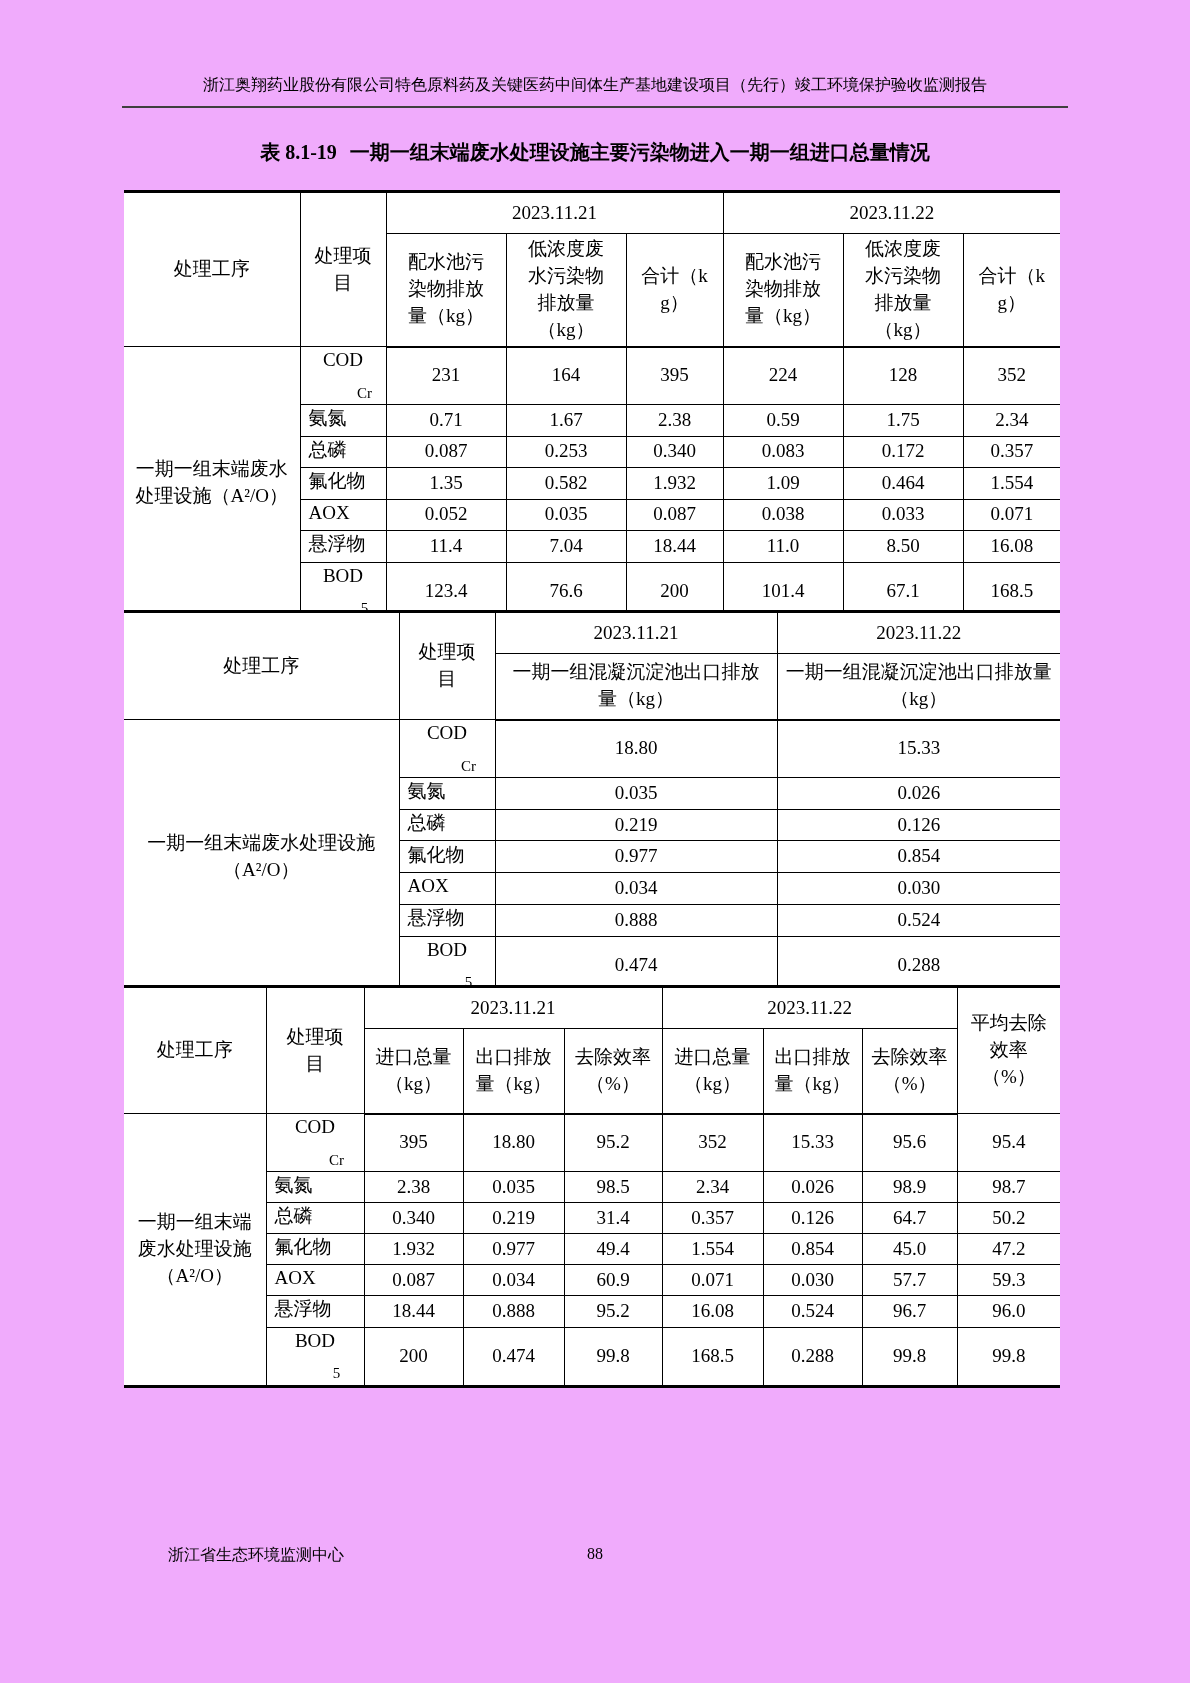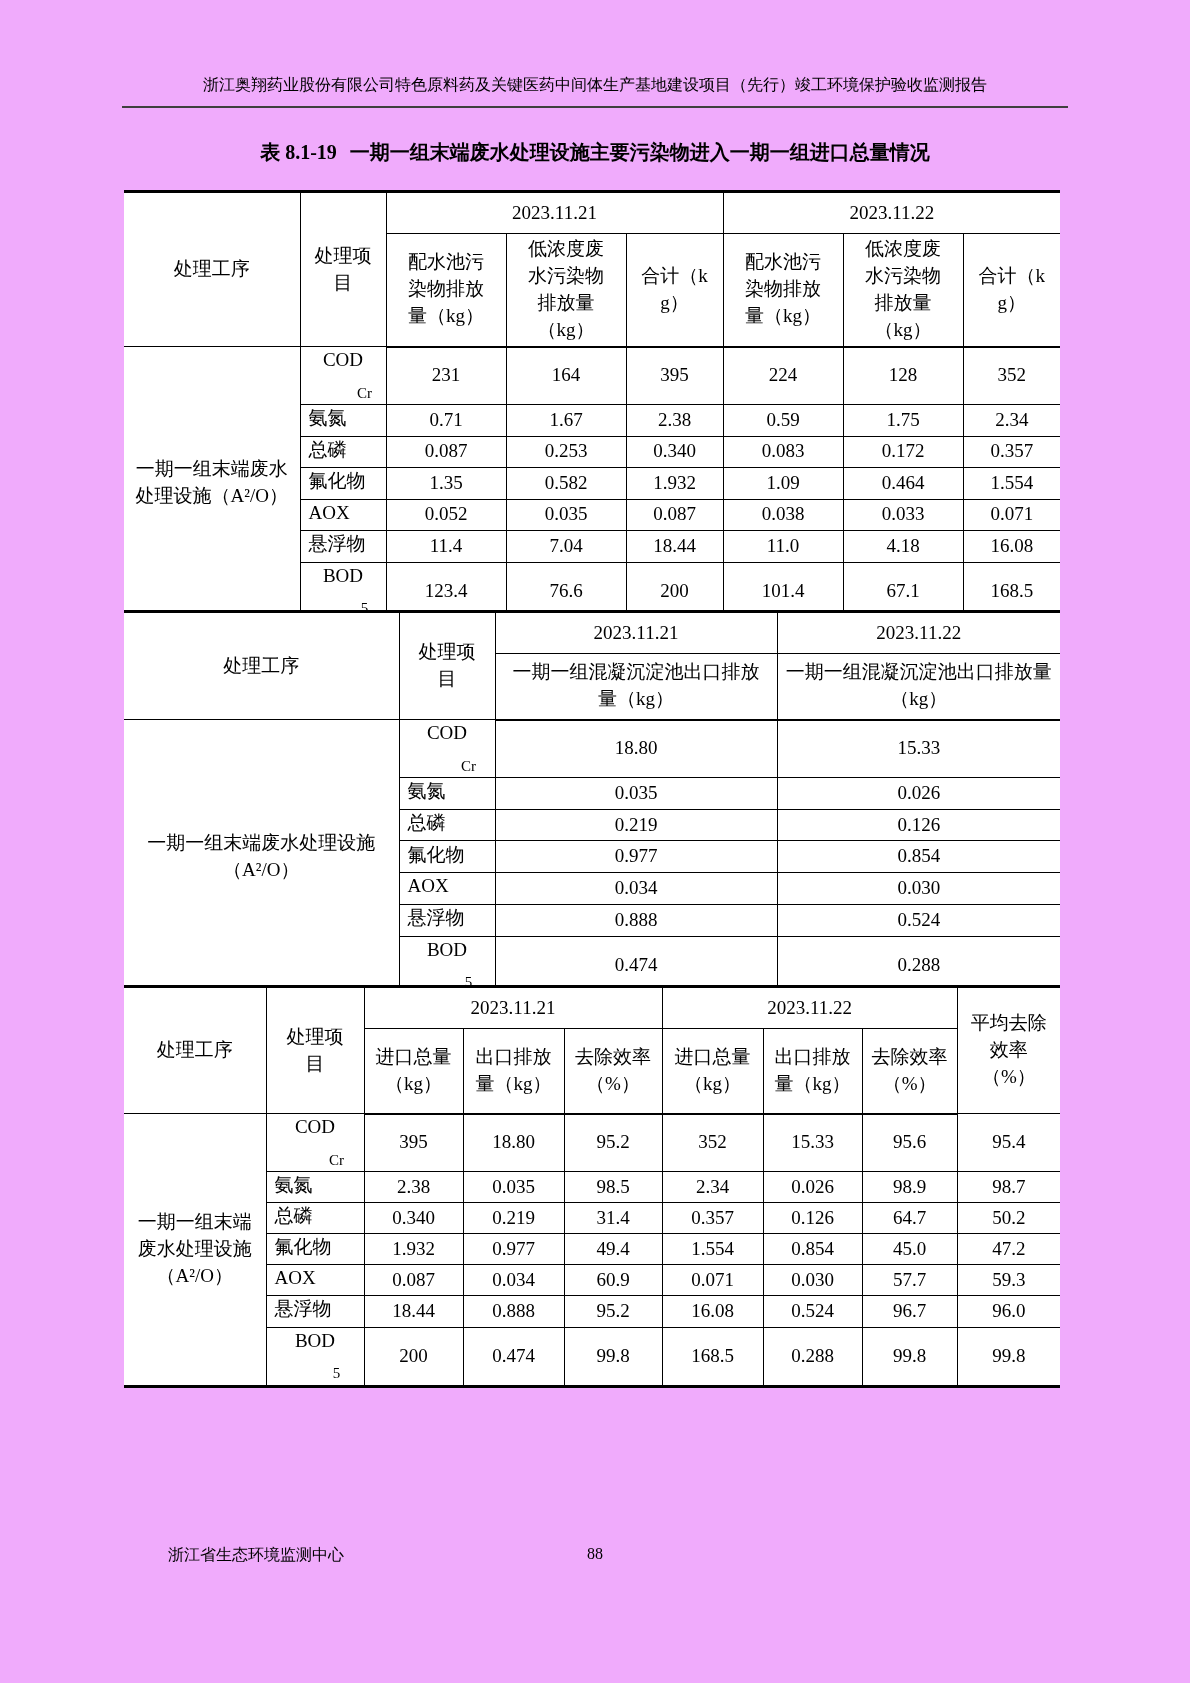--- a/index.html
+++ b/index.html
@@ -123,21 +123,21 @@
       <td>0.038</td>
       <td>0.033</td>
       <td>0.071</td>
     </tr>
     <tr class="r">
       <td><span>悬浮物</span><sub></sub></td>
       <td>11.4</td>
       <td>7.04</td>
       <td>18.44</td>
       <td>11.0</td>
-      <td>4.18</td>
+      <td>8.50</td>
       <td>16.08</td>
     </tr>
     <tr class="r">
       <td><span>BOD</span><sub>5</sub></td>
       <td>123.4</td>
       <td>76.6</td>
       <td>200</td>
       <td>101.4</td>
       <td>67.1</td>
       <td>168.5</td>

